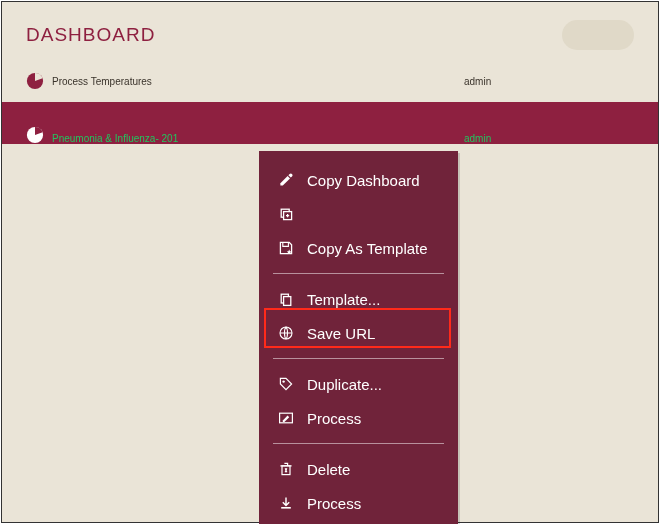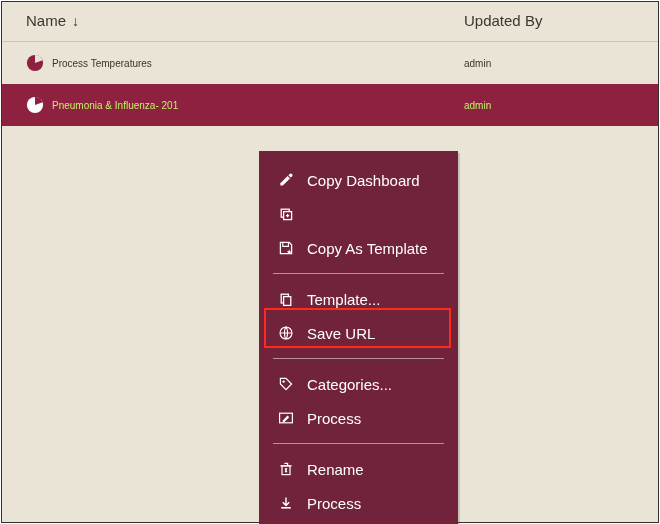--- a/index.html
+++ b/index.html
@@ -55,21 +55,22 @@
     height: 42px;
     font-size: 10px;
     color: #3a332b;
     border-bottom: 0px solid transparent;
   }
   .row .icon-wrap { width: 26px; display:flex; align-items:center; }
   .row .label { flex: 1; }
   .row .updated { width: 170px; }
   .row.selected {
     background: #8e2040;
-    color: #bef264;
+    color: #22c55e;
+    align-items: flex-end;
   }
   .pie-icon { width:18px; height:18px; }
   .contextmenu {
     position: absolute;
     left: 257px;
     top: 149px;
     width: 199px;
     background: #70233a;
     color: #fff;
     font-size: 15px;
@@ -96,30 +97,25 @@
     height: 40px;
     border: 2px solid #ff2a1a;
     pointer-events: none;
   }
 </style>
 </head>
 <body>
 
 <div class="outer">
 
-
-  <div class="colhead">
-    <div class="col-name">
-      <span>Name</span>
-      <span class="sort-arrow">↓</span>
-    </div>
-    <div class="col-updated">
-      <span>Updated By</span>
-    </div>
-  </div>
+  <div class="header">
+    <div class="title">DASHBOARD</div>
+    <div class="pill"></div>
+  </div>
+
 
   <div class="row">
     <div class="icon-wrap">
       <svg class="pie-icon" viewBox="0 0 20 20">
         <circle cx="10" cy="10" r="9" fill="#8e2040"></circle>
         <path d="M10 10 L10 1 A9 9 0 0 1 18.5 7 Z" fill="#eae4d7"></path>
       </svg>
     </div>
     <div class="label">Process Temperatures</div>
     <div class="updated">admin</div>
@@ -190,21 +186,21 @@
 
     <div class="menu-sep"></div>
 
     <div class="menu-item">
       <span class="mi-icon">
         <svg viewBox="0 0 20 20" width="16" height="16" fill="#fff">
             <path d="M3 3h7l7 7-7 7-7-7V3z" fill="none" stroke="#fff" stroke-width="1.5"></path>
             <circle cx="7" cy="7" r="1.5" fill="#fff"></circle>
           </svg>
       </span>
-      <span>Categories...</span>
+      <span>Duplicate...</span>
     </div>
     <div class="menu-item">
       <span class="mi-icon">
         <svg viewBox="0 0 20 20" width="16" height="16" fill="#fff">
             <rect x="2" y="4" width="16" height="12" fill="none" stroke="#fff" stroke-width="1.5"></rect>
             <path d="M6 13l6-6 2 2-6 6H6v-2z"></path>
           </svg>
       </span>
       <span>Process</span>
     </div>
@@ -212,21 +208,21 @@
     <div class="menu-sep"></div>
 
     <div class="menu-item">
       <span class="mi-icon">
         <svg viewBox="0 0 20 20" width="16" height="16" fill="none" stroke="#fff" stroke-width="1.5">
             <rect x="5" y="6" width="10" height="11"></rect>
             <path d="M3 6h14M8 3h4v3"></path>
             <path d="M9 9l2 5M11 9l-2 5" stroke="#fff"></path>
           </svg>
       </span>
-      <span>Rename</span>
+      <span>Delete</span>
     </div>
     <div class="menu-item">
       <span class="mi-icon">
         <svg viewBox="0 0 20 20" width="16" height="16" fill="#fff">
             <path d="M10 3v9M6 9l4 4 4-4" fill="none" stroke="#fff" stroke-width="1.8"></path>
             <rect x="4" y="15" width="12" height="2"></rect>
           </svg>
       </span>
       <span>Process</span>
     </div>

